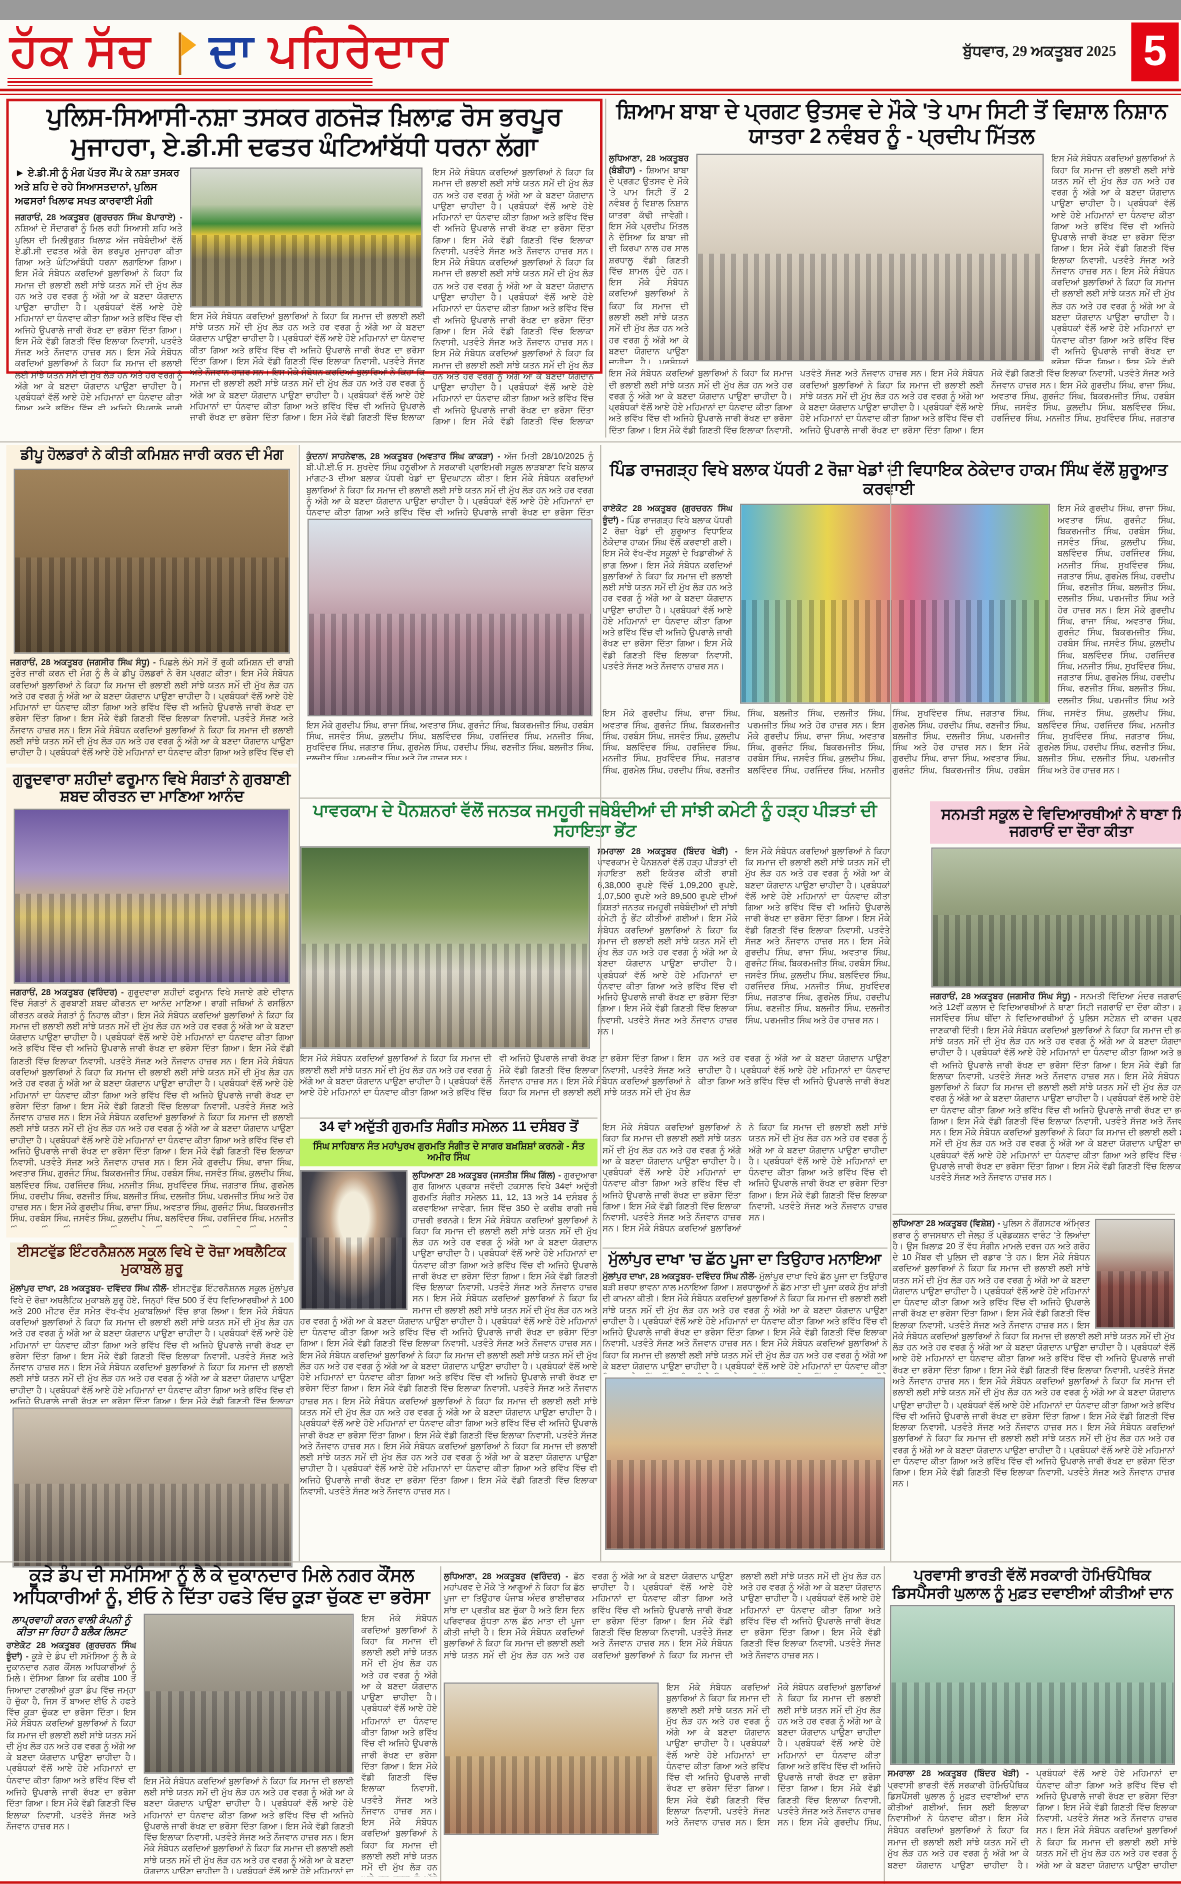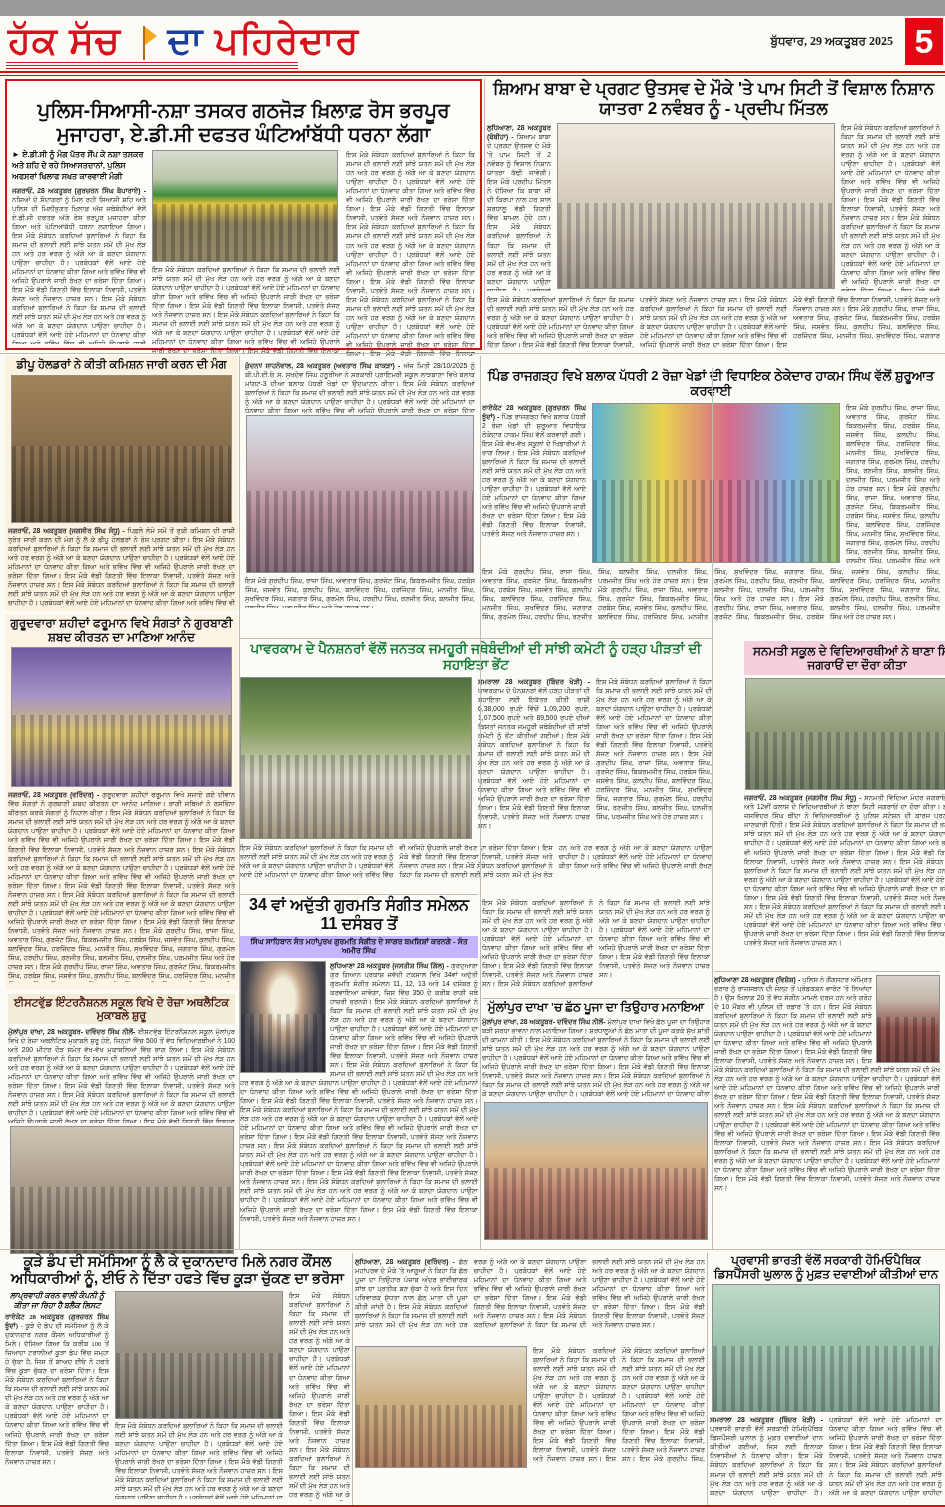--- a/index.html
+++ b/index.html
@@ -65,21 +65,21 @@
     <span class="flag"></span>
     <span class="mast-blue">ਦਾ</span>
     <span class="mast-red">ਪਹਿਰੇਦਾਰ</span>
   </div>
   <div class="abs mast-underline" style="left:6px;top:46px;width:292px;height:7px;"></div>
   <div class="abs date-txt" style="right:52px;top:18px;">ਬੁੱਧਵਾਰ, 29 ਅਕਤੂਬਰ 2025</div>
   <div class="abs pagenum" style="right:2px;top:2px;width:38px;height:47px;">5</div>
   <div class="abs rule-red" style="left:0;top:55px;width:945px;height:2px;"></div>
   <div class="abs rule-red" style="left:0;top:59px;width:945px;height:1px;"></div>
 
-  <div class="abs" style="left:5px;top:63px;width:477px;height:271px;border:2px solid #cf1418;padding:18px 5px;background:#fefdf9;">
+  <div class="abs" style="left:5px;top:63px;width:477px;height:220px;border:2px solid #cf1418;padding:2px 5px;background:#fefdf9;">
     <div class="hl" style="font-size:20px;">ਪੁਲਿਸ-ਸਿਆਸੀ-ਨਸ਼ਾ ਤਸਕਰ ਗਠਜੋੜ ਖ਼ਿਲਾਫ਼ ਰੋਸ ਭਰਪੂਰ ਮੁਜਾਹਰਾ, ਏ.ਡੀ.ਸੀ ਦਫਤਰ ਘੰਟਿਆਂਬੱਧੀ ਧਰਨਾ ਲੱਗਾ</div>
     <div class="row" style="margin-top:4px;height:208px;">
       <div style="width:134px;">
         <div class="subhead">► ਏ.ਡੀ.ਸੀ ਨੂੰ ਮੰਗ ਪੱਤਰ ਸੌਂਪ ਕੇ ਨਸ਼ਾ ਤਸਕਰ ਅਤੇ ਸ਼ਹਿ ਦੇ ਰਹੇ ਸਿਆਸਤਦਾਨਾਂ, ਪੁਲਿਸ ਅਫਸਰਾਂ ਖਿਲਾਫ ਸਖਤ ਕਾਰਵਾਈ ਮੰਗੀ</div>
         <div class="body-txt" style="height:158px;margin-top:3px;">
           <span class="dl">ਜਗਰਾਓਂ, 28 ਅਕਤੂਬਰ (ਗੁਰਚਰਨ ਸਿੰਘ ਬੋਪਾਰਾਏ) -</span>
           <span> ਨਸ਼ਿਆਂ ਦੇ ਸੌਦਾਗਰਾਂ ਨੂੰ ਮਿਲ ਰਹੀ ਸਿਆਸੀ ਸ਼ਹਿ ਅਤੇ ਪੁਲਿਸ ਦੀ ਮਿਲੀਭੁਗਤ ਖ਼ਿਲਾਫ਼ ਅੱਜ ਜਥੇਬੰਦੀਆਂ ਵੱਲੋਂ ਏ.ਡੀ.ਸੀ ਦਫਤਰ ਅੱਗੇ ਰੋਸ ਭਰਪੂਰ ਮੁਜਾਹਰਾ ਕੀਤਾ ਗਿਆ ਅਤੇ ਘੰਟਿਆਂਬੱਧੀ ਧਰਨਾ ਲਗਾਇਆ ਗਿਆ। </span>
           <span>ਇਸ ਮੌਕੇ ਸੰਬੋਧਨ ਕਰਦਿਆਂ ਬੁਲਾਰਿਆਂ ਨੇ ਕਿਹਾ ਕਿ ਸਮਾਜ ਦੀ ਭਲਾਈ ਲਈ ਸਾਂਝੇ ਯਤਨ ਸਮੇਂ ਦੀ ਮੁੱਖ ਲੋੜ ਹਨ ਅਤੇ ਹਰ ਵਰਗ ਨੂੰ ਅੱਗੇ ਆ ਕੇ ਬਣਦਾ ਯੋਗਦਾਨ ਪਾਉਣਾ ਚਾਹੀਦਾ ਹੈ। ਪ੍ਰਬੰਧਕਾਂ ਵੱਲੋਂ ਆਏ ਹੋਏ ਮਹਿਮਾਨਾਂ ਦਾ ਧੰਨਵਾਦ ਕੀਤਾ ਗਿਆ ਅਤੇ ਭਵਿੱਖ ਵਿੱਚ ਵੀ ਅਜਿਹੇ ਉਪਰਾਲੇ ਜਾਰੀ ਰੱਖਣ ਦਾ ਭਰੋਸਾ ਦਿੱਤਾ ਗਿਆ। ਇਸ ਮੌਕੇ ਵੱਡੀ ਗਿਣਤੀ ਵਿੱਚ ਇਲਾਕਾ ਨਿਵਾਸੀ, ਪਤਵੰਤੇ ਸੱਜਣ ਅਤੇ ਨੌਜਵਾਨ ਹਾਜ਼ਰ ਸਨ। ਇਸ ਮੌਕੇ ਸੰਬੋਧਨ ਕਰਦਿਆਂ ਬੁਲਾਰਿਆਂ ਨੇ ਕਿਹਾ ਕਿ ਸਮਾਜ ਦੀ ਭਲਾਈ ਲਈ ਸਾਂਝੇ ਯਤਨ ਸਮੇਂ ਦੀ ਮੁੱਖ ਲੋੜ ਹਨ ਅਤੇ ਹਰ ਵਰਗ ਨੂੰ ਅੱਗੇ ਆ ਕੇ ਬਣਦਾ ਯੋਗਦਾਨ ਪਾਉਣਾ ਚਾਹੀਦਾ ਹੈ। ਪ੍ਰਬੰਧਕਾਂ ਵੱਲੋਂ ਆਏ ਹੋਏ ਮਹਿਮਾਨਾਂ ਦਾ ਧੰਨਵਾਦ ਕੀਤਾ ਗਿਆ ਅਤੇ ਭਵਿੱਖ ਵਿੱਚ ਵੀ ਅਜਿਹੇ ਉਪਰਾਲੇ ਜਾਰੀ ਰੱਖਣ ਦਾ ਭਰੋਸਾ ਦਿੱਤਾ ਗਿਆ। ਇਸ ਮੌਕੇ ਵੱਡੀ ਗਿਣਤੀ ਵਿੱਚ ਇਲਾਕਾ ਨਿਵਾਸੀ, ਪਤਵੰਤੇ ਸੱਜਣ ਅਤੇ ਨੌਜਵਾਨ ਹਾਜ਼ਰ ਸਨ। </span>
         </div>
       </div>
@@ -211,42 +211,42 @@
     <div class="hl" style="font-size:12px;background:#f6cfdc;padding:3px 2px;">ਸਨਮਤੀ ਸਕੂਲ ਦੇ ਵਿਦਿਆਰਥੀਆਂ ਨੇ ਥਾਣਾ ਸਿਟੀ ਜਗਰਾਓਂ ਦਾ ਦੌਰਾ ਕੀਤਾ</div>
     <div class="ph ph-students" style="width:224px;height:112px;margin:3px auto 0;"></div>
     <div class="body-txt" style="height:168px;margin-top:3px;">
       <span class="dl">ਜਗਰਾਓਂ, 28 ਅਕਤੂਬਰ (ਜਗਸੀਰ ਸਿੰਘ ਸੰਧੂ) -</span>
       <span> ਸਨਮਤੀ ਵਿੱਦਿਆ ਮੰਦਰ ਜਗਰਾਓਂ ਦੇ 11ਵੀਂ ਅਤੇ 12ਵੀਂ ਕਲਾਸ ਦੇ ਵਿਦਿਆਰਥੀਆਂ ਨੇ ਥਾਣਾ ਸਿਟੀ ਜਗਰਾਓਂ ਦਾ ਦੌਰਾ ਕੀਤਾ। ਡੀ.ਐਸ.ਪੀ ਜਸਵਿੰਦਰ ਸਿੰਘ ਥੀਂਦਾ ਨੇ ਵਿਦਿਆਰਥੀਆਂ ਨੂੰ ਪੁਲਿਸ ਸਟੇਸ਼ਨ ਦੀ ਕਾਰਜ ਪ੍ਰਣਾਲੀ ਬਾਰੇ ਜਾਣਕਾਰੀ ਦਿੱਤੀ। </span>
       <span>ਇਸ ਮੌਕੇ ਸੰਬੋਧਨ ਕਰਦਿਆਂ ਬੁਲਾਰਿਆਂ ਨੇ ਕਿਹਾ ਕਿ ਸਮਾਜ ਦੀ ਭਲਾਈ ਲਈ ਸਾਂਝੇ ਯਤਨ ਸਮੇਂ ਦੀ ਮੁੱਖ ਲੋੜ ਹਨ ਅਤੇ ਹਰ ਵਰਗ ਨੂੰ ਅੱਗੇ ਆ ਕੇ ਬਣਦਾ ਯੋਗਦਾਨ ਪਾਉਣਾ ਚਾਹੀਦਾ ਹੈ। ਪ੍ਰਬੰਧਕਾਂ ਵੱਲੋਂ ਆਏ ਹੋਏ ਮਹਿਮਾਨਾਂ ਦਾ ਧੰਨਵਾਦ ਕੀਤਾ ਗਿਆ ਅਤੇ ਭਵਿੱਖ ਵਿੱਚ ਵੀ ਅਜਿਹੇ ਉਪਰਾਲੇ ਜਾਰੀ ਰੱਖਣ ਦਾ ਭਰੋਸਾ ਦਿੱਤਾ ਗਿਆ। ਇਸ ਮੌਕੇ ਵੱਡੀ ਗਿਣਤੀ ਵਿੱਚ ਇਲਾਕਾ ਨਿਵਾਸੀ, ਪਤਵੰਤੇ ਸੱਜਣ ਅਤੇ ਨੌਜਵਾਨ ਹਾਜ਼ਰ ਸਨ। ਇਸ ਮੌਕੇ ਸੰਬੋਧਨ ਕਰਦਿਆਂ ਬੁਲਾਰਿਆਂ ਨੇ ਕਿਹਾ ਕਿ ਸਮਾਜ ਦੀ ਭਲਾਈ ਲਈ ਸਾਂਝੇ ਯਤਨ ਸਮੇਂ ਦੀ ਮੁੱਖ ਲੋੜ ਹਨ ਅਤੇ ਹਰ ਵਰਗ ਨੂੰ ਅੱਗੇ ਆ ਕੇ ਬਣਦਾ ਯੋਗਦਾਨ ਪਾਉਣਾ ਚਾਹੀਦਾ ਹੈ। ਪ੍ਰਬੰਧਕਾਂ ਵੱਲੋਂ ਆਏ ਹੋਏ ਮਹਿਮਾਨਾਂ ਦਾ ਧੰਨਵਾਦ ਕੀਤਾ ਗਿਆ ਅਤੇ ਭਵਿੱਖ ਵਿੱਚ ਵੀ ਅਜਿਹੇ ਉਪਰਾਲੇ ਜਾਰੀ ਰੱਖਣ ਦਾ ਭਰੋਸਾ ਦਿੱਤਾ ਗਿਆ। ਇਸ ਮੌਕੇ ਵੱਡੀ ਗਿਣਤੀ ਵਿੱਚ ਇਲਾਕਾ ਨਿਵਾਸੀ, ਪਤਵੰਤੇ ਸੱਜਣ ਅਤੇ ਨੌਜਵਾਨ ਹਾਜ਼ਰ ਸਨ। ਇਸ ਮੌਕੇ ਸੰਬੋਧਨ ਕਰਦਿਆਂ ਬੁਲਾਰਿਆਂ ਨੇ ਕਿਹਾ ਕਿ ਸਮਾਜ ਦੀ ਭਲਾਈ ਲਈ ਸਾਂਝੇ ਯਤਨ ਸਮੇਂ ਦੀ ਮੁੱਖ ਲੋੜ ਹਨ ਅਤੇ ਹਰ ਵਰਗ ਨੂੰ ਅੱਗੇ ਆ ਕੇ ਬਣਦਾ ਯੋਗਦਾਨ ਪਾਉਣਾ ਚਾਹੀਦਾ ਹੈ। ਪ੍ਰਬੰਧਕਾਂ ਵੱਲੋਂ ਆਏ ਹੋਏ ਮਹਿਮਾਨਾਂ ਦਾ ਧੰਨਵਾਦ ਕੀਤਾ ਗਿਆ ਅਤੇ ਭਵਿੱਖ ਵਿੱਚ ਵੀ ਅਜਿਹੇ ਉਪਰਾਲੇ ਜਾਰੀ ਰੱਖਣ ਦਾ ਭਰੋਸਾ ਦਿੱਤਾ ਗਿਆ। ਇਸ ਮੌਕੇ ਵੱਡੀ ਗਿਣਤੀ ਵਿੱਚ ਇਲਾਕਾ ਨਿਵਾਸੀ, ਪਤਵੰਤੇ ਸੱਜਣ ਅਤੇ ਨੌਜਵਾਨ ਹਾਜ਼ਰ ਸਨ। </span>
     </div>
   </div>
 
   <div class="abs" style="left:240px;top:880px;width:238px;height:353px;">
-    <div class="hl" style="font-size:16px;">34 ਵਾਂ ਅਦੁੱਤੀ ਗੁਰਮਤਿ ਸੰਗੀਤ ਸਮੇਲਨ 11 ਦਸੰਬਰ ਤੋਂ</div>
-    <div class="hl" style="font-size:7.6px;background:#c4b5fd;padding:2px;margin-top:2px;">ਸਿੰਘ ਸਾਹਿਬਾਨ ਸੰਤ ਮਹਾਂਪੁਰਖ ਗੁਰਮਤਿ ਸੰਗੀਤ ਦੇ ਸਾਗਰ ਬਖ਼ਸ਼ਿਸ਼ਾਂ ਕਰਨਗੇ - ਸੰਤ ਅਮੀਰ ਸਿੰਘ</div>
+    <div class="hl" style="font-size:11px;">34 ਵਾਂ ਅਦੁੱਤੀ ਗੁਰਮਤਿ ਸੰਗੀਤ ਸਮੇਲਨ 11 ਦਸੰਬਰ ਤੋਂ</div>
+    <div class="hl" style="font-size:7.6px;background:#bef264;padding:2px;margin-top:2px;">ਸਿੰਘ ਸਾਹਿਬਾਨ ਸੰਤ ਮਹਾਂਪੁਰਖ ਗੁਰਮਤਿ ਸੰਗੀਤ ਦੇ ਸਾਗਰ ਬਖ਼ਸ਼ਿਸ਼ਾਂ ਕਰਨਗੇ - ਸੰਤ ਅਮੀਰ ਸਿੰਘ</div>
     <div class="body-txt" style="height:292px;margin-top:3px;">
       <div class="ph ph-saint floatL" style="width:86px;height:112px;"></div>
       <span class="dl">ਲੁਧਿਆਣਾ 28 ਅਕਤੂਬਰ (ਜਸਤੀਸ਼ ਸਿੰਘ ਗਿੱਲ) -</span>
       <span> ਗੁਰਦੁਆਰਾ ਗੁਰ ਗਿਆਨ ਪ੍ਰਕਾਸ਼ ਜਵੱਦੀ ਟਕਸਾਲ ਵਿਖੇ 34ਵਾਂ ਅਦੁੱਤੀ ਗੁਰਮਤਿ ਸੰਗੀਤ ਸਮੇਲਨ 11, 12, 13 ਅਤੇ 14 ਦਸੰਬਰ ਨੂੰ ਕਰਵਾਇਆ ਜਾਵੇਗਾ, ਜਿਸ ਵਿੱਚ 350 ਦੇ ਕਰੀਬ ਰਾਗੀ ਜਥੇ ਹਾਜ਼ਰੀ ਭਰਨਗੇ। </span>
       <span>ਇਸ ਮੌਕੇ ਸੰਬੋਧਨ ਕਰਦਿਆਂ ਬੁਲਾਰਿਆਂ ਨੇ ਕਿਹਾ ਕਿ ਸਮਾਜ ਦੀ ਭਲਾਈ ਲਈ ਸਾਂਝੇ ਯਤਨ ਸਮੇਂ ਦੀ ਮੁੱਖ ਲੋੜ ਹਨ ਅਤੇ ਹਰ ਵਰਗ ਨੂੰ ਅੱਗੇ ਆ ਕੇ ਬਣਦਾ ਯੋਗਦਾਨ ਪਾਉਣਾ ਚਾਹੀਦਾ ਹੈ। ਪ੍ਰਬੰਧਕਾਂ ਵੱਲੋਂ ਆਏ ਹੋਏ ਮਹਿਮਾਨਾਂ ਦਾ ਧੰਨਵਾਦ ਕੀਤਾ ਗਿਆ ਅਤੇ ਭਵਿੱਖ ਵਿੱਚ ਵੀ ਅਜਿਹੇ ਉਪਰਾਲੇ ਜਾਰੀ ਰੱਖਣ ਦਾ ਭਰੋਸਾ ਦਿੱਤਾ ਗਿਆ। ਇਸ ਮੌਕੇ ਵੱਡੀ ਗਿਣਤੀ ਵਿੱਚ ਇਲਾਕਾ ਨਿਵਾਸੀ, ਪਤਵੰਤੇ ਸੱਜਣ ਅਤੇ ਨੌਜਵਾਨ ਹਾਜ਼ਰ ਸਨ। ਇਸ ਮੌਕੇ ਸੰਬੋਧਨ ਕਰਦਿਆਂ ਬੁਲਾਰਿਆਂ ਨੇ ਕਿਹਾ ਕਿ ਸਮਾਜ ਦੀ ਭਲਾਈ ਲਈ ਸਾਂਝੇ ਯਤਨ ਸਮੇਂ ਦੀ ਮੁੱਖ ਲੋੜ ਹਨ ਅਤੇ ਹਰ ਵਰਗ ਨੂੰ ਅੱਗੇ ਆ ਕੇ ਬਣਦਾ ਯੋਗਦਾਨ ਪਾਉਣਾ ਚਾਹੀਦਾ ਹੈ। ਪ੍ਰਬੰਧਕਾਂ ਵੱਲੋਂ ਆਏ ਹੋਏ ਮਹਿਮਾਨਾਂ ਦਾ ਧੰਨਵਾਦ ਕੀਤਾ ਗਿਆ ਅਤੇ ਭਵਿੱਖ ਵਿੱਚ ਵੀ ਅਜਿਹੇ ਉਪਰਾਲੇ ਜਾਰੀ ਰੱਖਣ ਦਾ ਭਰੋਸਾ ਦਿੱਤਾ ਗਿਆ। ਇਸ ਮੌਕੇ ਵੱਡੀ ਗਿਣਤੀ ਵਿੱਚ ਇਲਾਕਾ ਨਿਵਾਸੀ, ਪਤਵੰਤੇ ਸੱਜਣ ਅਤੇ ਨੌਜਵਾਨ ਹਾਜ਼ਰ ਸਨ। ਇਸ ਮੌਕੇ ਸੰਬੋਧਨ ਕਰਦਿਆਂ ਬੁਲਾਰਿਆਂ ਨੇ ਕਿਹਾ ਕਿ ਸਮਾਜ ਦੀ ਭਲਾਈ ਲਈ ਸਾਂਝੇ ਯਤਨ ਸਮੇਂ ਦੀ ਮੁੱਖ ਲੋੜ ਹਨ ਅਤੇ ਹਰ ਵਰਗ ਨੂੰ ਅੱਗੇ ਆ ਕੇ ਬਣਦਾ ਯੋਗਦਾਨ ਪਾਉਣਾ ਚਾਹੀਦਾ ਹੈ। ਪ੍ਰਬੰਧਕਾਂ ਵੱਲੋਂ ਆਏ ਹੋਏ ਮਹਿਮਾਨਾਂ ਦਾ ਧੰਨਵਾਦ ਕੀਤਾ ਗਿਆ ਅਤੇ ਭਵਿੱਖ ਵਿੱਚ ਵੀ ਅਜਿਹੇ ਉਪਰਾਲੇ ਜਾਰੀ ਰੱਖਣ ਦਾ ਭਰੋਸਾ ਦਿੱਤਾ ਗਿਆ। ਇਸ ਮੌਕੇ ਵੱਡੀ ਗਿਣਤੀ ਵਿੱਚ ਇਲਾਕਾ ਨਿਵਾਸੀ, ਪਤਵੰਤੇ ਸੱਜਣ ਅਤੇ ਨੌਜਵਾਨ ਹਾਜ਼ਰ ਸਨ। ਇਸ ਮੌਕੇ ਸੰਬੋਧਨ ਕਰਦਿਆਂ ਬੁਲਾਰਿਆਂ ਨੇ ਕਿਹਾ ਕਿ ਸਮਾਜ ਦੀ ਭਲਾਈ ਲਈ ਸਾਂਝੇ ਯਤਨ ਸਮੇਂ ਦੀ ਮੁੱਖ ਲੋੜ ਹਨ ਅਤੇ ਹਰ ਵਰਗ ਨੂੰ ਅੱਗੇ ਆ ਕੇ ਬਣਦਾ ਯੋਗਦਾਨ ਪਾਉਣਾ ਚਾਹੀਦਾ ਹੈ। ਪ੍ਰਬੰਧਕਾਂ ਵੱਲੋਂ ਆਏ ਹੋਏ ਮਹਿਮਾਨਾਂ ਦਾ ਧੰਨਵਾਦ ਕੀਤਾ ਗਿਆ ਅਤੇ ਭਵਿੱਖ ਵਿੱਚ ਵੀ ਅਜਿਹੇ ਉਪਰਾਲੇ ਜਾਰੀ ਰੱਖਣ ਦਾ ਭਰੋਸਾ ਦਿੱਤਾ ਗਿਆ। ਇਸ ਮੌਕੇ ਵੱਡੀ ਗਿਣਤੀ ਵਿੱਚ ਇਲਾਕਾ ਨਿਵਾਸੀ, ਪਤਵੰਤੇ ਸੱਜਣ ਅਤੇ ਨੌਜਵਾਨ ਹਾਜ਼ਰ ਸਨ। ਇਸ ਮੌਕੇ ਸੰਬੋਧਨ ਕਰਦਿਆਂ ਬੁਲਾਰਿਆਂ ਨੇ ਕਿਹਾ ਕਿ ਸਮਾਜ ਦੀ ਭਲਾਈ ਲਈ ਸਾਂਝੇ ਯਤਨ ਸਮੇਂ ਦੀ ਮੁੱਖ ਲੋੜ ਹਨ ਅਤੇ ਹਰ ਵਰਗ ਨੂੰ ਅੱਗੇ ਆ ਕੇ ਬਣਦਾ ਯੋਗਦਾਨ ਪਾਉਣਾ ਚਾਹੀਦਾ ਹੈ। ਪ੍ਰਬੰਧਕਾਂ ਵੱਲੋਂ ਆਏ ਹੋਏ ਮਹਿਮਾਨਾਂ ਦਾ ਧੰਨਵਾਦ ਕੀਤਾ ਗਿਆ ਅਤੇ ਭਵਿੱਖ ਵਿੱਚ ਵੀ ਅਜਿਹੇ ਉਪਰਾਲੇ ਜਾਰੀ ਰੱਖਣ ਦਾ ਭਰੋਸਾ ਦਿੱਤਾ ਗਿਆ। ਇਸ ਮੌਕੇ ਵੱਡੀ ਗਿਣਤੀ ਵਿੱਚ ਇਲਾਕਾ ਨਿਵਾਸੀ, ਪਤਵੰਤੇ ਸੱਜਣ ਅਤੇ ਨੌਜਵਾਨ ਹਾਜ਼ਰ ਸਨ। </span>
     </div>
   </div>
 
   <div class="abs" style="left:5px;top:978px;width:233px;height:255px;padding:0 3px;">
     <div class="hl hl-maroon" style="font-size:11px;background:#f3ecd8;padding:2px;">ਈਸਟਵੁੱਡ ਇੰਟਰਨੈਸ਼ਨਲ ਸਕੂਲ ਵਿਖੇ ਦੋ ਰੋਜ਼ਾ ਅਥਲੈਟਿਕ ਮੁਕਾਬਲੇ ਸ਼ੁਰੂ</div>
     <div class="body-txt" style="height:96px;margin-top:3px;">
       <span class="dl">ਮੁੱਲਾਂਪੁਰ ਦਾਖਾ, 28 ਅਕਤੂਬਰ- ਦਵਿੰਦਰ ਸਿੰਘ ਨੀਲੋਂ-</span>
       <span> ਈਸਟਵੁੱਡ ਇੰਟਰਨੈਸ਼ਨਲ ਸਕੂਲ ਮੁੱਲਾਂਪੁਰ ਵਿਖੇ ਦੋ ਰੋਜ਼ਾ ਅਥਲੈਟਿਕ ਮੁਕਾਬਲੇ ਸ਼ੁਰੂ ਹੋਏ, ਜਿਨ੍ਹਾਂ ਵਿੱਚ 500 ਤੋਂ ਵੱਧ ਵਿਦਿਆਰਥੀਆਂ ਨੇ 100 ਅਤੇ 200 ਮੀਟਰ ਦੌੜ ਸਮੇਤ ਵੱਖ-ਵੱਖ ਮੁਕਾਬਲਿਆਂ ਵਿੱਚ ਭਾਗ ਲਿਆ। </span>
       <span>ਇਸ ਮੌਕੇ ਸੰਬੋਧਨ ਕਰਦਿਆਂ ਬੁਲਾਰਿਆਂ ਨੇ ਕਿਹਾ ਕਿ ਸਮਾਜ ਦੀ ਭਲਾਈ ਲਈ ਸਾਂਝੇ ਯਤਨ ਸਮੇਂ ਦੀ ਮੁੱਖ ਲੋੜ ਹਨ ਅਤੇ ਹਰ ਵਰਗ ਨੂੰ ਅੱਗੇ ਆ ਕੇ ਬਣਦਾ ਯੋਗਦਾਨ ਪਾਉਣਾ ਚਾਹੀਦਾ ਹੈ। ਪ੍ਰਬੰਧਕਾਂ ਵੱਲੋਂ ਆਏ ਹੋਏ ਮਹਿਮਾਨਾਂ ਦਾ ਧੰਨਵਾਦ ਕੀਤਾ ਗਿਆ ਅਤੇ ਭਵਿੱਖ ਵਿੱਚ ਵੀ ਅਜਿਹੇ ਉਪਰਾਲੇ ਜਾਰੀ ਰੱਖਣ ਦਾ ਭਰੋਸਾ ਦਿੱਤਾ ਗਿਆ। ਇਸ ਮੌਕੇ ਵੱਡੀ ਗਿਣਤੀ ਵਿੱਚ ਇਲਾਕਾ ਨਿਵਾਸੀ, ਪਤਵੰਤੇ ਸੱਜਣ ਅਤੇ ਨੌਜਵਾਨ ਹਾਜ਼ਰ ਸਨ। ਇਸ ਮੌਕੇ ਸੰਬੋਧਨ ਕਰਦਿਆਂ ਬੁਲਾਰਿਆਂ ਨੇ ਕਿਹਾ ਕਿ ਸਮਾਜ ਦੀ ਭਲਾਈ ਲਈ ਸਾਂਝੇ ਯਤਨ ਸਮੇਂ ਦੀ ਮੁੱਖ ਲੋੜ ਹਨ ਅਤੇ ਹਰ ਵਰਗ ਨੂੰ ਅੱਗੇ ਆ ਕੇ ਬਣਦਾ ਯੋਗਦਾਨ ਪਾਉਣਾ ਚਾਹੀਦਾ ਹੈ। ਪ੍ਰਬੰਧਕਾਂ ਵੱਲੋਂ ਆਏ ਹੋਏ ਮਹਿਮਾਨਾਂ ਦਾ ਧੰਨਵਾਦ ਕੀਤਾ ਗਿਆ ਅਤੇ ਭਵਿੱਖ ਵਿੱਚ ਵੀ ਅਜਿਹੇ ਉਪਰਾਲੇ ਜਾਰੀ ਰੱਖਣ ਦਾ ਭਰੋਸਾ ਦਿੱਤਾ ਗਿਆ। ਇਸ ਮੌਕੇ ਵੱਡੀ ਗਿਣਤੀ ਵਿੱਚ ਇਲਾਕਾ ਨਿਵਾਸੀ, ਪਤਵੰਤੇ ਸੱਜਣ ਅਤੇ ਨੌਜਵਾਨ ਹਾਜ਼ਰ ਸਨ। </span>
     </div>
     <div class="ph ph-girls" style="width:224px;height:128px;margin:3px auto 0;"></div>
   </div>
 
   <div class="abs" style="left:482px;top:984px;width:228px;height:249px;">
-    <div class="hl" style="font-size:12px;font-family:Liberation Serif, serif;">ਮੁੱਲਾਂਪੁਰ ਦਾਖਾ 'ਚ ਛੱਠ ਪੂਜਾ ਦਾ ਤਿਉਹਾਰ ਮਨਾਇਆ</div>
+    <div class="hl" style="font-size:12px;">ਮੁੱਲਾਂਪੁਰ ਦਾਖਾ 'ਚ ਛੱਠ ਪੂਜਾ ਦਾ ਤਿਉਹਾਰ ਮਨਾਇਆ</div>
     <div class="body-txt" style="height:82px;margin-top:3px;">
       <span class="dl">ਮੁੱਲਾਂਪੁਰ ਦਾਖਾ, 28 ਅਕਤੂਬਰ- ਦਵਿੰਦਰ ਸਿੰਘ ਨੀਲੋਂ-</span>
       <span> ਮੁੱਲਾਂਪੁਰ ਦਾਖਾ ਵਿਖੇ ਛੱਠ ਪੂਜਾ ਦਾ ਤਿਉਹਾਰ ਬੜੀ ਸ਼ਰਧਾ ਭਾਵਨਾ ਨਾਲ ਮਨਾਇਆ ਗਿਆ। ਸ਼ਰਧਾਲੂਆਂ ਨੇ ਛੱਠ ਮਾਤਾ ਦੀ ਪੂਜਾ ਕਰਕੇ ਸੁੱਖ ਸ਼ਾਂਤੀ ਦੀ ਕਾਮਨਾ ਕੀਤੀ। </span>
       <span>ਇਸ ਮੌਕੇ ਸੰਬੋਧਨ ਕਰਦਿਆਂ ਬੁਲਾਰਿਆਂ ਨੇ ਕਿਹਾ ਕਿ ਸਮਾਜ ਦੀ ਭਲਾਈ ਲਈ ਸਾਂਝੇ ਯਤਨ ਸਮੇਂ ਦੀ ਮੁੱਖ ਲੋੜ ਹਨ ਅਤੇ ਹਰ ਵਰਗ ਨੂੰ ਅੱਗੇ ਆ ਕੇ ਬਣਦਾ ਯੋਗਦਾਨ ਪਾਉਣਾ ਚਾਹੀਦਾ ਹੈ। ਪ੍ਰਬੰਧਕਾਂ ਵੱਲੋਂ ਆਏ ਹੋਏ ਮਹਿਮਾਨਾਂ ਦਾ ਧੰਨਵਾਦ ਕੀਤਾ ਗਿਆ ਅਤੇ ਭਵਿੱਖ ਵਿੱਚ ਵੀ ਅਜਿਹੇ ਉਪਰਾਲੇ ਜਾਰੀ ਰੱਖਣ ਦਾ ਭਰੋਸਾ ਦਿੱਤਾ ਗਿਆ। ਇਸ ਮੌਕੇ ਵੱਡੀ ਗਿਣਤੀ ਵਿੱਚ ਇਲਾਕਾ ਨਿਵਾਸੀ, ਪਤਵੰਤੇ ਸੱਜਣ ਅਤੇ ਨੌਜਵਾਨ ਹਾਜ਼ਰ ਸਨ। ਇਸ ਮੌਕੇ ਸੰਬੋਧਨ ਕਰਦਿਆਂ ਬੁਲਾਰਿਆਂ ਨੇ ਕਿਹਾ ਕਿ ਸਮਾਜ ਦੀ ਭਲਾਈ ਲਈ ਸਾਂਝੇ ਯਤਨ ਸਮੇਂ ਦੀ ਮੁੱਖ ਲੋੜ ਹਨ ਅਤੇ ਹਰ ਵਰਗ ਨੂੰ ਅੱਗੇ ਆ ਕੇ ਬਣਦਾ ਯੋਗਦਾਨ ਪਾਉਣਾ ਚਾਹੀਦਾ ਹੈ। ਪ੍ਰਬੰਧਕਾਂ ਵੱਲੋਂ ਆਏ ਹੋਏ ਮਹਿਮਾਨਾਂ ਦਾ ਧੰਨਵਾਦ ਕੀਤਾ ਗਿਆ ਅਤੇ ਭਵਿੱਖ ਵਿੱਚ ਵੀ ਅਜਿਹੇ ਉਪਰਾਲੇ ਜਾਰੀ ਰੱਖਣ ਦਾ ਭਰੋਸਾ ਦਿੱਤਾ ਗਿਆ। ਇਸ ਮੌਕੇ ਵੱਡੀ ਗਿਣਤੀ ਵਿੱਚ ਇਲਾਕਾ ਨਿਵਾਸੀ, ਪਤਵੰਤੇ ਸੱਜਣ ਅਤੇ ਨੌਜਵਾਨ ਹਾਜ਼ਰ ਸਨ। </span>
     </div>
     <div class="ph ph-chhathcrowd" style="width:224px;height:138px;margin:3px auto 0;"></div>
   </div>
 
   <div class="abs" style="left:714px;top:956px;width:226px;height:277px;">
     <div class="body-txt" style="height:228px;margin-top:3px;">
@@ -254,21 +254,21 @@
       <span class="dl">ਲੁਧਿਆਣਾ 28 ਅਕਤੂਬਰ (ਵਿਸ਼ੇਸ਼) -</span>
       <span> ਪੁਲਿਸ ਨੇ ਗੈਂਗਸਟਰ ਅੰਮ੍ਰਿਤ ਭਰਾਰ ਨੂੰ ਰਾਜਸਥਾਨ ਦੀ ਜੇਲ੍ਹ ਤੋਂ ਪ੍ਰੋਡਕਸ਼ਨ ਵਾਰੰਟ 'ਤੇ ਲਿਆਂਦਾ ਹੈ। ਉਸ ਖ਼ਿਲਾਫ਼ 20 ਤੋਂ ਵੱਧ ਸੰਗੀਨ ਮਾਮਲੇ ਦਰਜ ਹਨ ਅਤੇ ਗਰੋਹ ਦੇ 10 ਮੈਂਬਰ ਵੀ ਪੁਲਿਸ ਦੀ ਰਡਾਰ 'ਤੇ ਹਨ। </span>
       <span>ਇਸ ਮੌਕੇ ਸੰਬੋਧਨ ਕਰਦਿਆਂ ਬੁਲਾਰਿਆਂ ਨੇ ਕਿਹਾ ਕਿ ਸਮਾਜ ਦੀ ਭਲਾਈ ਲਈ ਸਾਂਝੇ ਯਤਨ ਸਮੇਂ ਦੀ ਮੁੱਖ ਲੋੜ ਹਨ ਅਤੇ ਹਰ ਵਰਗ ਨੂੰ ਅੱਗੇ ਆ ਕੇ ਬਣਦਾ ਯੋਗਦਾਨ ਪਾਉਣਾ ਚਾਹੀਦਾ ਹੈ। ਪ੍ਰਬੰਧਕਾਂ ਵੱਲੋਂ ਆਏ ਹੋਏ ਮਹਿਮਾਨਾਂ ਦਾ ਧੰਨਵਾਦ ਕੀਤਾ ਗਿਆ ਅਤੇ ਭਵਿੱਖ ਵਿੱਚ ਵੀ ਅਜਿਹੇ ਉਪਰਾਲੇ ਜਾਰੀ ਰੱਖਣ ਦਾ ਭਰੋਸਾ ਦਿੱਤਾ ਗਿਆ। ਇਸ ਮੌਕੇ ਵੱਡੀ ਗਿਣਤੀ ਵਿੱਚ ਇਲਾਕਾ ਨਿਵਾਸੀ, ਪਤਵੰਤੇ ਸੱਜਣ ਅਤੇ ਨੌਜਵਾਨ ਹਾਜ਼ਰ ਸਨ। ਇਸ ਮੌਕੇ ਸੰਬੋਧਨ ਕਰਦਿਆਂ ਬੁਲਾਰਿਆਂ ਨੇ ਕਿਹਾ ਕਿ ਸਮਾਜ ਦੀ ਭਲਾਈ ਲਈ ਸਾਂਝੇ ਯਤਨ ਸਮੇਂ ਦੀ ਮੁੱਖ ਲੋੜ ਹਨ ਅਤੇ ਹਰ ਵਰਗ ਨੂੰ ਅੱਗੇ ਆ ਕੇ ਬਣਦਾ ਯੋਗਦਾਨ ਪਾਉਣਾ ਚਾਹੀਦਾ ਹੈ। ਪ੍ਰਬੰਧਕਾਂ ਵੱਲੋਂ ਆਏ ਹੋਏ ਮਹਿਮਾਨਾਂ ਦਾ ਧੰਨਵਾਦ ਕੀਤਾ ਗਿਆ ਅਤੇ ਭਵਿੱਖ ਵਿੱਚ ਵੀ ਅਜਿਹੇ ਉਪਰਾਲੇ ਜਾਰੀ ਰੱਖਣ ਦਾ ਭਰੋਸਾ ਦਿੱਤਾ ਗਿਆ। ਇਸ ਮੌਕੇ ਵੱਡੀ ਗਿਣਤੀ ਵਿੱਚ ਇਲਾਕਾ ਨਿਵਾਸੀ, ਪਤਵੰਤੇ ਸੱਜਣ ਅਤੇ ਨੌਜਵਾਨ ਹਾਜ਼ਰ ਸਨ। ਇਸ ਮੌਕੇ ਸੰਬੋਧਨ ਕਰਦਿਆਂ ਬੁਲਾਰਿਆਂ ਨੇ ਕਿਹਾ ਕਿ ਸਮਾਜ ਦੀ ਭਲਾਈ ਲਈ ਸਾਂਝੇ ਯਤਨ ਸਮੇਂ ਦੀ ਮੁੱਖ ਲੋੜ ਹਨ ਅਤੇ ਹਰ ਵਰਗ ਨੂੰ ਅੱਗੇ ਆ ਕੇ ਬਣਦਾ ਯੋਗਦਾਨ ਪਾਉਣਾ ਚਾਹੀਦਾ ਹੈ। ਪ੍ਰਬੰਧਕਾਂ ਵੱਲੋਂ ਆਏ ਹੋਏ ਮਹਿਮਾਨਾਂ ਦਾ ਧੰਨਵਾਦ ਕੀਤਾ ਗਿਆ ਅਤੇ ਭਵਿੱਖ ਵਿੱਚ ਵੀ ਅਜਿਹੇ ਉਪਰਾਲੇ ਜਾਰੀ ਰੱਖਣ ਦਾ ਭਰੋਸਾ ਦਿੱਤਾ ਗਿਆ। ਇਸ ਮੌਕੇ ਵੱਡੀ ਗਿਣਤੀ ਵਿੱਚ ਇਲਾਕਾ ਨਿਵਾਸੀ, ਪਤਵੰਤੇ ਸੱਜਣ ਅਤੇ ਨੌਜਵਾਨ ਹਾਜ਼ਰ ਸਨ। ਇਸ ਮੌਕੇ ਸੰਬੋਧਨ ਕਰਦਿਆਂ ਬੁਲਾਰਿਆਂ ਨੇ ਕਿਹਾ ਕਿ ਸਮਾਜ ਦੀ ਭਲਾਈ ਲਈ ਸਾਂਝੇ ਯਤਨ ਸਮੇਂ ਦੀ ਮੁੱਖ ਲੋੜ ਹਨ ਅਤੇ ਹਰ ਵਰਗ ਨੂੰ ਅੱਗੇ ਆ ਕੇ ਬਣਦਾ ਯੋਗਦਾਨ ਪਾਉਣਾ ਚਾਹੀਦਾ ਹੈ। ਪ੍ਰਬੰਧਕਾਂ ਵੱਲੋਂ ਆਏ ਹੋਏ ਮਹਿਮਾਨਾਂ ਦਾ ਧੰਨਵਾਦ ਕੀਤਾ ਗਿਆ ਅਤੇ ਭਵਿੱਖ ਵਿੱਚ ਵੀ ਅਜਿਹੇ ਉਪਰਾਲੇ ਜਾਰੀ ਰੱਖਣ ਦਾ ਭਰੋਸਾ ਦਿੱਤਾ ਗਿਆ। ਇਸ ਮੌਕੇ ਵੱਡੀ ਗਿਣਤੀ ਵਿੱਚ ਇਲਾਕਾ ਨਿਵਾਸੀ, ਪਤਵੰਤੇ ਸੱਜਣ ਅਤੇ ਨੌਜਵਾਨ ਹਾਜ਼ਰ ਸਨ। </span>
     </div>
   </div>
 
   <div class="hr" style="left:0;top:1233px;width:945px;"></div>
 
   <div class="abs" style="left:5px;top:1237px;width:345px;height:254px;">
     <div class="hl" style="font-size:14.5px;">ਕੂੜੇ ਡੰਪ ਦੀ ਸਮੱਸਿਆ ਨੂੰ ਲੈ ਕੇ ਦੁਕਾਨਦਾਰ ਮਿਲੇ ਨਗਰ ਕੌਂਸਲ ਅਧਿਕਾਰੀਆਂ ਨੂੰ, ਈਓ ਨੇ ਦਿੱਤਾ ਹਫਤੇ ਵਿੱਚ ਕੂੜਾ ਚੁੱਕਣ ਦਾ ਭਰੋਸਾ</div>
-    <div class="row" style="margin-top:4px;height:210px;font-family:Liberation Serif, serif;">
+    <div class="row" style="margin-top:4px;height:210px;">
       <div style="width:104px;">
         <div class="hl" style="font-size:8px;font-style:italic;">ਲਾਪ੍ਰਵਾਹੀ ਕਰਨ ਵਾਲੀ ਕੰਪਨੀ ਨੂੰ ਕੀਤਾ ਜਾ ਰਿਹਾ ਹੈ ਬਲੈਕ ਲਿਸਟ</div>
         <div class="body-txt" style="height:178px;margin-top:2px;">
           <span class="dl">ਰਾਏਕੋਟ 28 ਅਕਤੂਬਰ (ਗੁਰਚਰਨ ਸਿੰਘ ਝੂੰਦਾਂ) -</span>
           <span> ਕੂੜੇ ਦੇ ਡੰਪ ਦੀ ਸਮੱਸਿਆ ਨੂੰ ਲੈ ਕੇ ਦੁਕਾਨਦਾਰ ਨਗਰ ਕੌਂਸਲ ਅਧਿਕਾਰੀਆਂ ਨੂੰ ਮਿਲੇ। ਦੱਸਿਆ ਗਿਆ ਕਿ ਕਰੀਬ 100 ਤੋਂ ਜਿਆਦਾ ਟਰਾਲੀਆਂ ਕੂੜਾ ਡੰਪ ਵਿੱਚ ਜਮ੍ਹਾ ਹੋ ਚੁੱਕਾ ਹੈ, ਜਿਸ ਤੋਂ ਬਾਅਦ ਈਓ ਨੇ ਹਫਤੇ ਵਿੱਚ ਕੂੜਾ ਚੁੱਕਣ ਦਾ ਭਰੋਸਾ ਦਿੱਤਾ। </span>
           <span>ਇਸ ਮੌਕੇ ਸੰਬੋਧਨ ਕਰਦਿਆਂ ਬੁਲਾਰਿਆਂ ਨੇ ਕਿਹਾ ਕਿ ਸਮਾਜ ਦੀ ਭਲਾਈ ਲਈ ਸਾਂਝੇ ਯਤਨ ਸਮੇਂ ਦੀ ਮੁੱਖ ਲੋੜ ਹਨ ਅਤੇ ਹਰ ਵਰਗ ਨੂੰ ਅੱਗੇ ਆ ਕੇ ਬਣਦਾ ਯੋਗਦਾਨ ਪਾਉਣਾ ਚਾਹੀਦਾ ਹੈ। ਪ੍ਰਬੰਧਕਾਂ ਵੱਲੋਂ ਆਏ ਹੋਏ ਮਹਿਮਾਨਾਂ ਦਾ ਧੰਨਵਾਦ ਕੀਤਾ ਗਿਆ ਅਤੇ ਭਵਿੱਖ ਵਿੱਚ ਵੀ ਅਜਿਹੇ ਉਪਰਾਲੇ ਜਾਰੀ ਰੱਖਣ ਦਾ ਭਰੋਸਾ ਦਿੱਤਾ ਗਿਆ। ਇਸ ਮੌਕੇ ਵੱਡੀ ਗਿਣਤੀ ਵਿੱਚ ਇਲਾਕਾ ਨਿਵਾਸੀ, ਪਤਵੰਤੇ ਸੱਜਣ ਅਤੇ ਨੌਜਵਾਨ ਹਾਜ਼ਰ ਸਨ। </span>
         </div>
       </div>
       <div style="width:168px;">
         <div class="ph ph-garbage" style="width:168px;height:128px;"></div>

